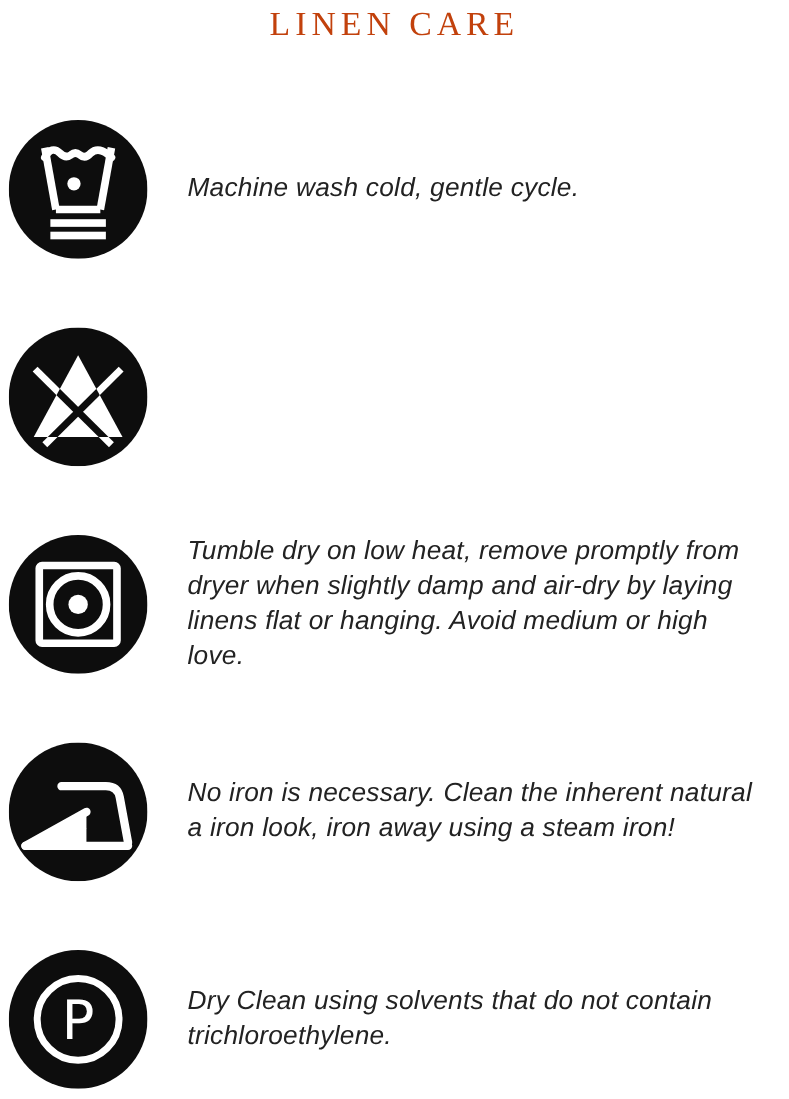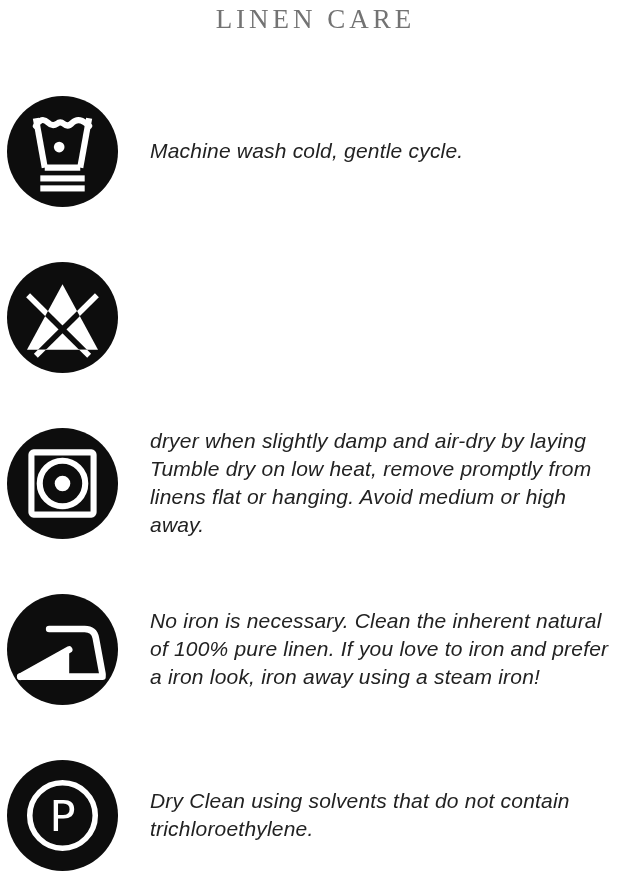--- a/index.html
+++ b/index.html
@@ -8,21 +8,21 @@
     background: #ffffff;
     font-family: "Liberation Sans", sans-serif;
     overflow: hidden;
   }
   .page-title {
     text-align: center;
     font-family: "Liberation Serif", serif;
     font-weight: 400;
     font-size: 27px;
     letter-spacing: 4px;
-    color: #737373;
+    color: #c2410c;
     padding-top: 4px;
     line-height: 30px;
   }
   .care-list { margin-top: 62px; }
   .care-row {
     display: flex;
     align-items: center;
     height: 110px;
     padding-left: 7px;
     margin-bottom: 56px;
@@ -92,43 +92,42 @@
   <div class="care-row">
     <div class="icon-wrap">
       <svg viewBox="0 0 100 100" xmlns="http://www.w3.org/2000/svg">
         <circle cx="50" cy="50" r="50" fill="#0d0d0d"></circle>
         <rect x="22" y="22" width="56" height="56" rx="2" fill="none" stroke="#ffffff" stroke-width="5.5"></rect>
         <circle cx="50" cy="50" r="20.5" fill="none" stroke="#ffffff" stroke-width="5.5"></circle>
         <circle cx="50" cy="50" r="7" fill="#ffffff"></circle>
       </svg>
     </div>
     <div class="caption">
+        <span class="line">Tumble dry on low heat, remove promptly from</span>
         <span class="line">dryer when slightly damp and air-dry by laying</span>
-        <span class="line">Tumble dry on low heat, remove promptly from</span>
         <span class="line">linens flat or hanging. Avoid medium or high</span>
-        <span class="line">away.</span>
+        <span class="line">love.</span>
       </div>
   </div>
 
   <div class="care-row">
     <div class="icon-wrap">
       <svg viewBox="0 0 100 100" xmlns="http://www.w3.org/2000/svg">
         <circle cx="50" cy="50" r="50" fill="#0d0d0d"></circle>
         <polygon points="12,77.5 56,51 56,77.5" fill="#ffffff"></polygon>
         <g stroke="#ffffff" stroke-width="6" fill="none" stroke-linejoin="round" stroke-linecap="round">
           <path d="M12 74.5 L56 50"></path>
           <path d="M38 31.5 L70 31.5 Q78.5 31.5 80 39.5 L86 72"></path>
           <path d="M12 74.5 L86 74.5"></path>
         </g>
         <circle cx="51" cy="62" r="4.8" fill="#ffffff"></circle>
       </svg>
     </div>
     <div class="caption">
         <span class="line">No iron is necessary. Clean the inherent natural</span>
-        <span class="line">of 100% pure linen. If you love to iron and prefer</span>
         <span class="line">a iron look, iron away using a steam iron!</span>
       </div>
   </div>
 
   <div class="care-row">
     <div class="icon-wrap">
       <svg viewBox="0 0 100 100" xmlns="http://www.w3.org/2000/svg">
         <circle cx="50" cy="50" r="50" fill="#0d0d0d"></circle>
         <circle cx="50" cy="50" r="29.5" fill="none" stroke="#ffffff" stroke-width="5"></circle>
         <text x="50" y="64" text-anchor="middle" fill="#ffffff" font-family="DejaVu Sans, Liberation Sans, sans-serif" font-size="39" font-weight="500">P</text>

